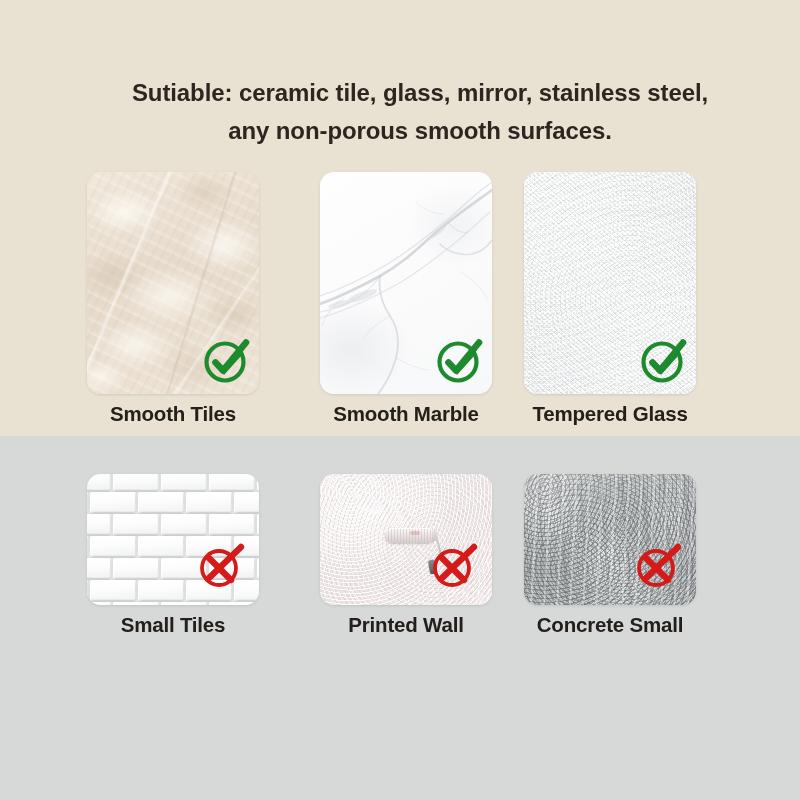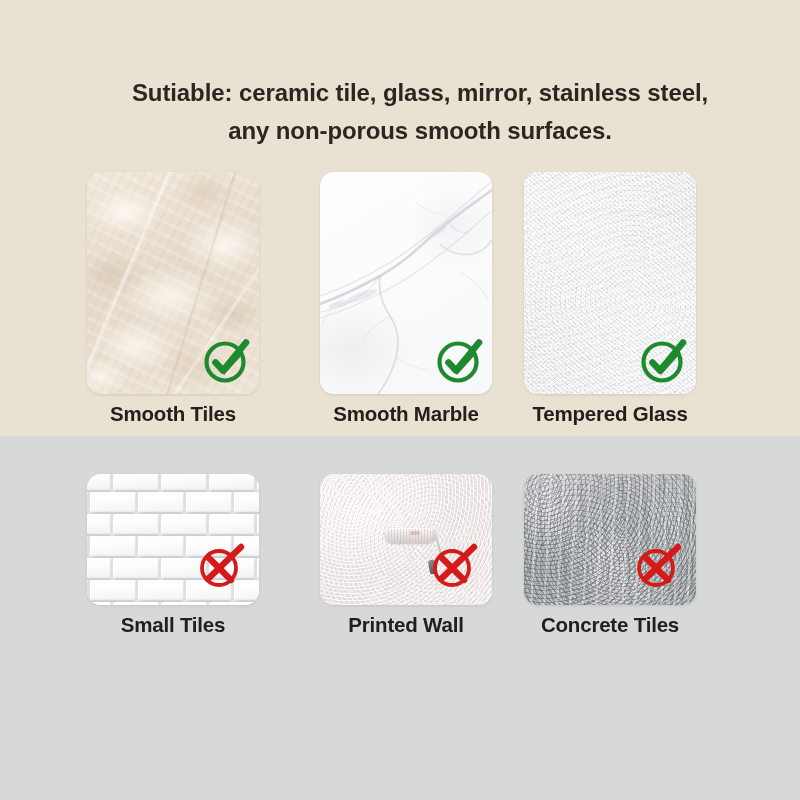--- a/index.html
+++ b/index.html
@@ -426,17 +426,17 @@
     <div class="swatch">
       <div class="swatch-inner tex-concrete"></div>
       <div class="badge">
         <svg viewBox="0 0 52 52">
           <circle cx="24" cy="29" r="17" fill="none" stroke="#D51A1A" stroke-width="3.8"></circle>
           <path d="M14 19 L36 41" stroke="#D51A1A" stroke-width="6.4" stroke-linecap="round"></path>
           <path d="M13 40 L46 8" stroke="#D51A1A" stroke-width="6.4" stroke-linecap="round"></path>
         </svg>
       </div>
     </div>
-    <div class="card-label">Concrete Tiles</div>
+    <div class="card-label">Concrete Small</div>
   </div>
 
 
 </div>
 
 </body></html>

